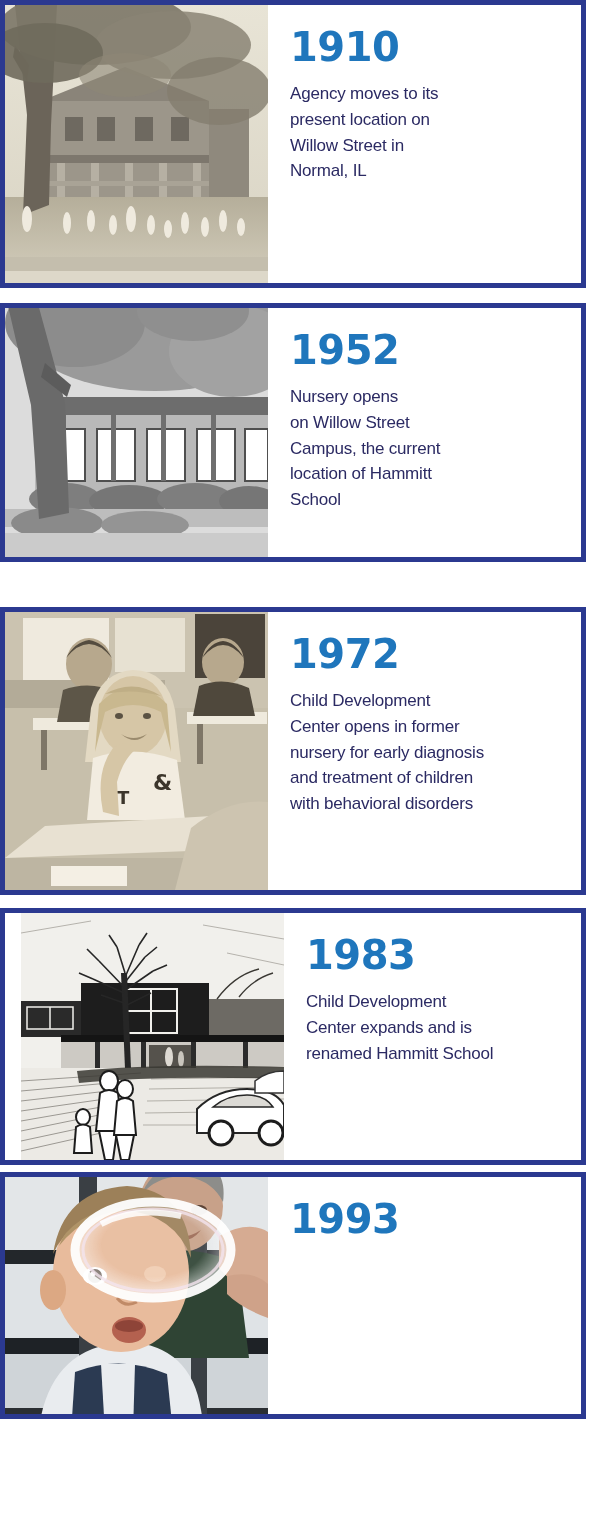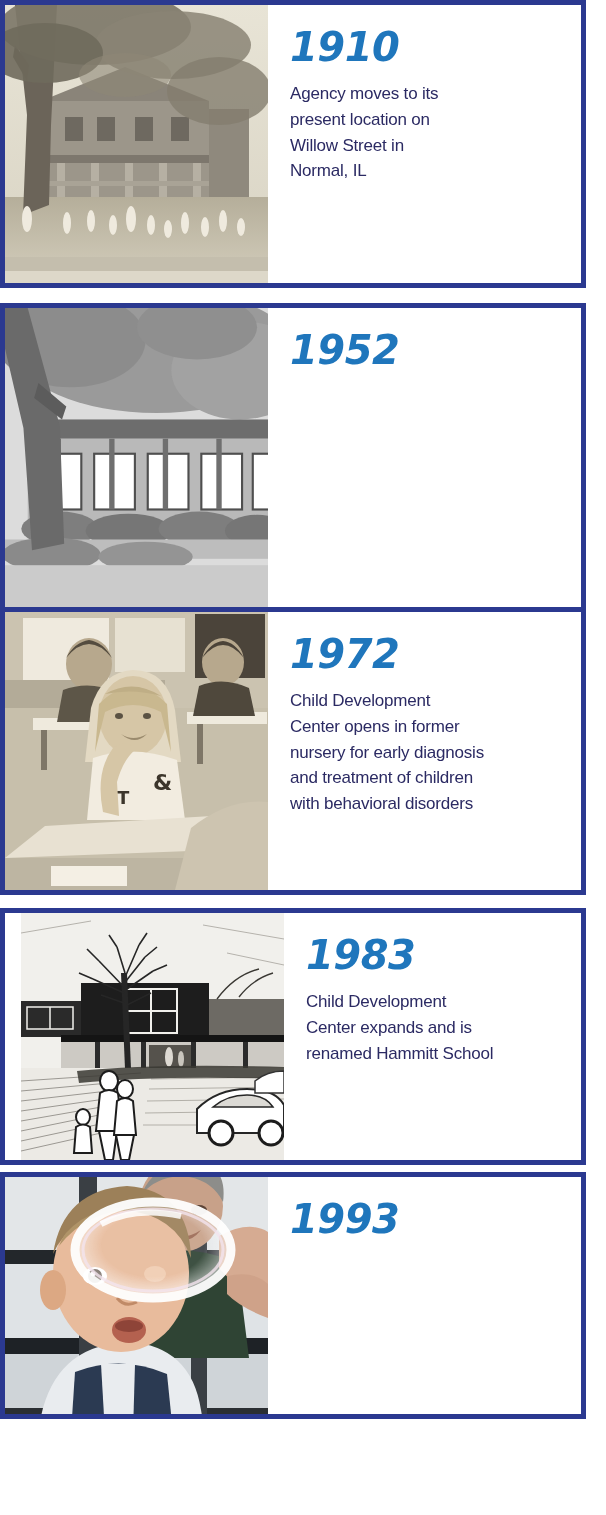--- a/index.html
+++ b/index.html
@@ -42,41 +42,40 @@
     height: 100%;
   }
   .tl-text {
     flex: 1 1 auto;
     background: #ffffff;
     padding: 22px 14px 10px 22px;
     box-sizing: border-box;
   }
   .tl-year {
     font-family: "DejaVu Sans", sans-serif;
-    font-style: italic;
     font-weight: bold;
     font-size: 40px;
     line-height: 1.0;
     color: #1f76bc;
     letter-spacing: -0.5px;
     margin: 0 0 14px 0;
     white-space: nowrap;
   }
   .tl-desc {
     font-family: "Liberation Sans", sans-serif;
     font-size: 17px;
     line-height: 1.52;
     color: #2b2a63;
     margin: 0;
     white-space: pre-line;
     letter-spacing: -0.2px;
   }
   
   #card-0 { top: 0px;    height: 288px; }
-  #card-1 { top: 303px;  height: 309px; }
+  #card-1 { top: 303px;  height: 259px; }
   #card-2 { top: 607px;  height: 288px; }
   #card-3 { top: 908px;  height: 257px; padding-left: 16px; }
   #card-4 { top: 1172px; height: 247px; }
 </style>
 </head>
 <body>
 
 <div id="timeline">
 
   <div class="tl-card" id="card-0">
@@ -180,20 +179,25 @@
         <ellipse cx="52" cy="230" rx="46" ry="16" fill="#8a8a8a"></ellipse>
         <ellipse cx="140" cy="232" rx="44" ry="14" fill="#949494"></ellipse>
         <rect x="0" y="240" width="263" height="39" fill="#cbcbcb"></rect>
 
         <path d="M0 0 L30 0 L60 110 L64 220 L34 226 L26 112 Z" fill="#6a6a6a"></path>
         <path d="M40 70 L66 92 L62 104 L36 84 Z" fill="#5c5c5c"></path>
       </svg>
     </div>
     <div class="tl-text">
       <div class="tl-year">1952</div>
+      <p class="tl-desc">Nursery opens
+on Willow Street
+Campus, the current
+location of Hammitt
+School</p>
     </div>
   </div>
 
   <div class="tl-card" id="card-2">
     <div class="tl-photo">
       <svg viewBox="0 0 263 278" preserveAspectRatio="xMidYMid slice" aria-hidden="true">
         <rect width="263" height="278" fill="#ded6c4"></rect>
 
         <rect x="0" y="0" width="263" height="96" fill="#cbc3b0"></rect>
         <rect x="18" y="6" width="86" height="62" fill="#efeade"></rect>

